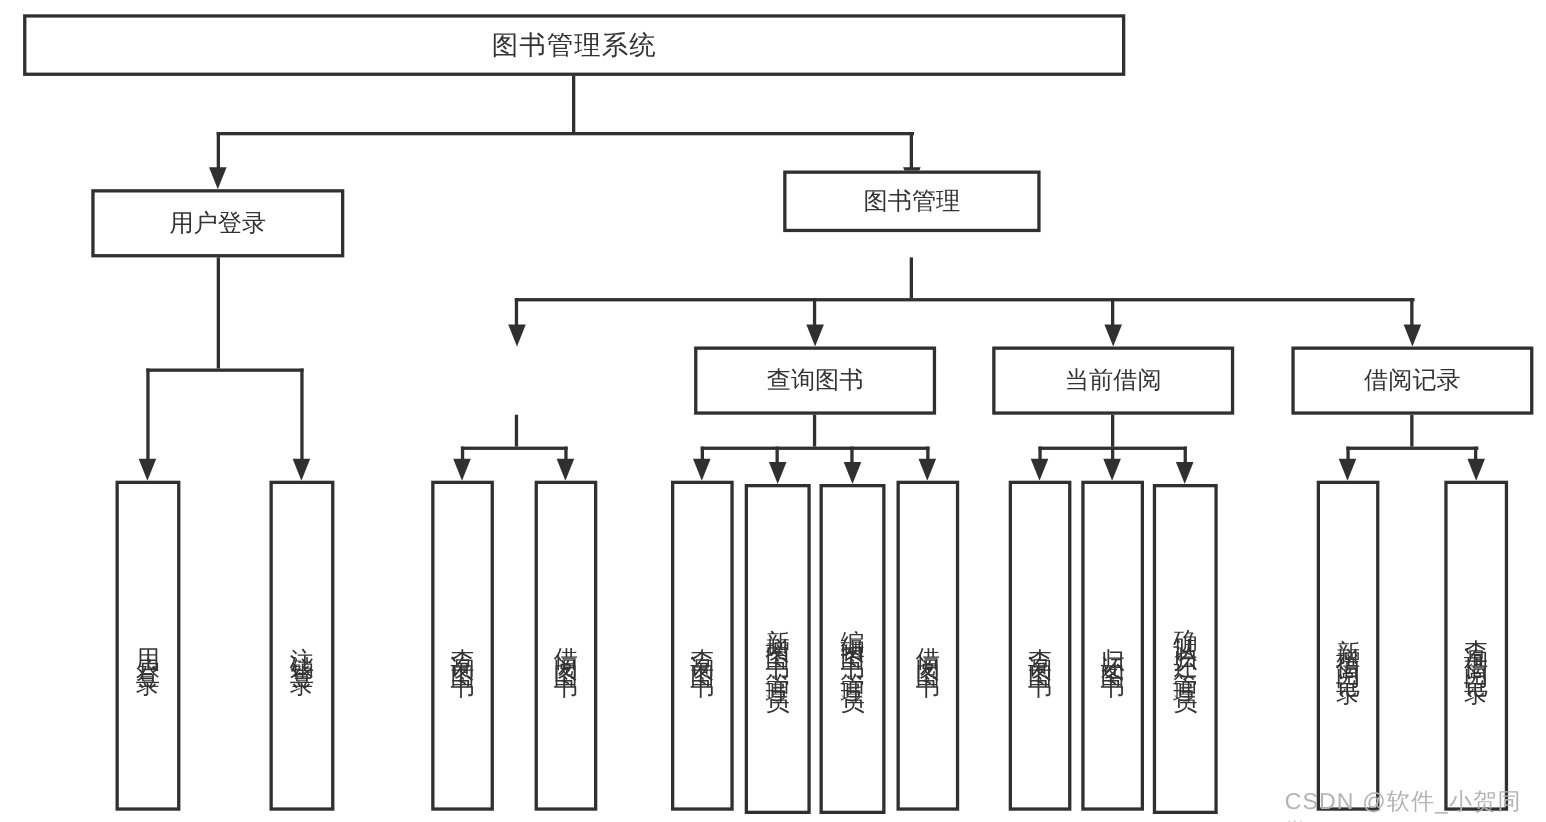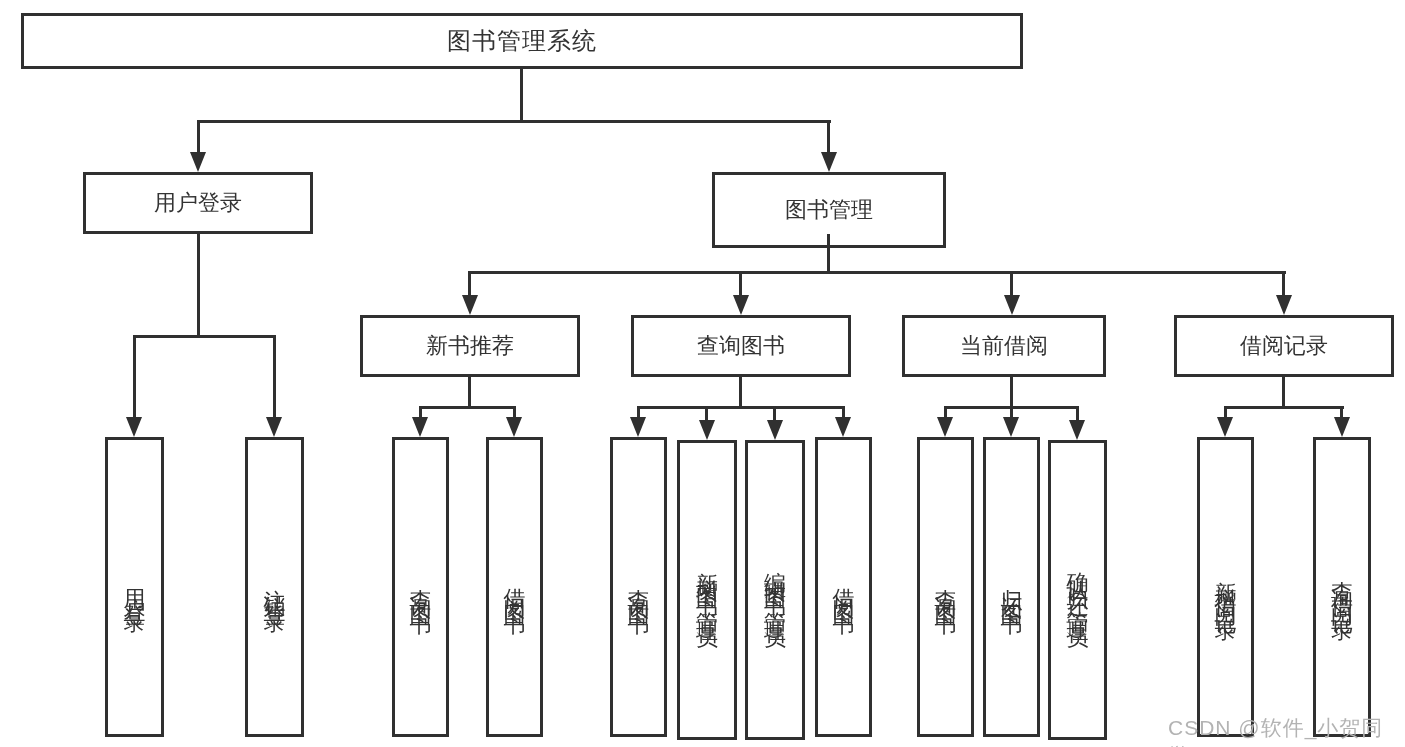--- a/index.html
+++ b/index.html
@@ -42,43 +42,42 @@
   <div class="node title" style="left:21px; top:13px; width:1002px; height:56px;">图书管理系统</div>
 
   <div class="vline" style="left:520px; top:69px; height:51px;"></div>
   <div class="hline" style="left:197px; top:120px; width:634px;"></div>
   <div class="vline" style="left:197px; top:120px; height:33px;"></div>
   <div class="arrow" style="left:190px; top:152px;"></div>
   <div class="vline" style="left:827px; top:120px; height:33px;"></div>
   <div class="arrow" style="left:821px; top:152px;"></div>
 
   <div class="node" style="left:83px; top:172px; width:230px; height:62px;">用户登录</div>
-  <div class="node" style="left:712px; top:172px; width:234px; height:76px;">图书管理</div>
+  <div class="node" style="left:712px; top:155px; width:234px; height:56px;">图书管理</div>
 
   <div class="vline" style="left:197px; top:234px; height:101px;"></div>
   <div class="hline" style="left:133px; top:335px; width:143px;"></div>
   <div class="vline" style="left:133px; top:335px; height:83px;"></div>
   <div class="arrow" style="left:126px; top:417px;"></div>
   <div class="vline" style="left:273px; top:335px; height:83px;"></div>
   <div class="arrow" style="left:266px; top:417px;"></div>
 
   <div class="vline" style="left:827px; top:234px; height:37px;"></div>
   <div class="hline" style="left:468px; top:271px; width:818px;"></div>
   <div class="vline" style="left:468px; top:271px; height:25px;"></div>
   <div class="arrow" style="left:462px; top:295px;"></div>
   <div class="vline" style="left:739px; top:271px; height:25px;"></div>
   <div class="arrow" style="left:733px; top:295px;"></div>
   <div class="vline" style="left:1010px; top:271px; height:25px;"></div>
   <div class="arrow" style="left:1004px; top:295px;"></div>
   <div class="vline" style="left:1282px; top:271px; height:25px;"></div>
   <div class="arrow" style="left:1276px; top:295px;"></div>
 
-  <div class="node" style="left:360px; top:315px; width:220px; height:62px;">新书推荐</div>
   <div class="node" style="left:631px; top:315px; width:220px; height:62px;">查询图书</div>
-  <div class="node" style="left:902px; top:315px; width:204px; height:62px;">当前借阅</div>
+  <div class="node" style="left:902px; top:315px; width:220px; height:62px;">当前借阅</div>
   <div class="node" style="left:1174px; top:315px; width:220px; height:62px;">借阅记录</div>
 
   <div class="vline" style="left:468px; top:377px; height:29px;"></div>
   <div class="hline" style="left:419px; top:406px; width:97px;"></div>
   <div class="vline" style="left:419px; top:406px; height:12px;"></div>
   <div class="arrow" style="left:412px; top:417px;"></div>
   <div class="vline" style="left:513px; top:406px; height:12px;"></div>
   <div class="arrow" style="left:506px; top:417px;"></div>
 
   <div class="vline" style="left:739px; top:377px; height:29px;"></div>

